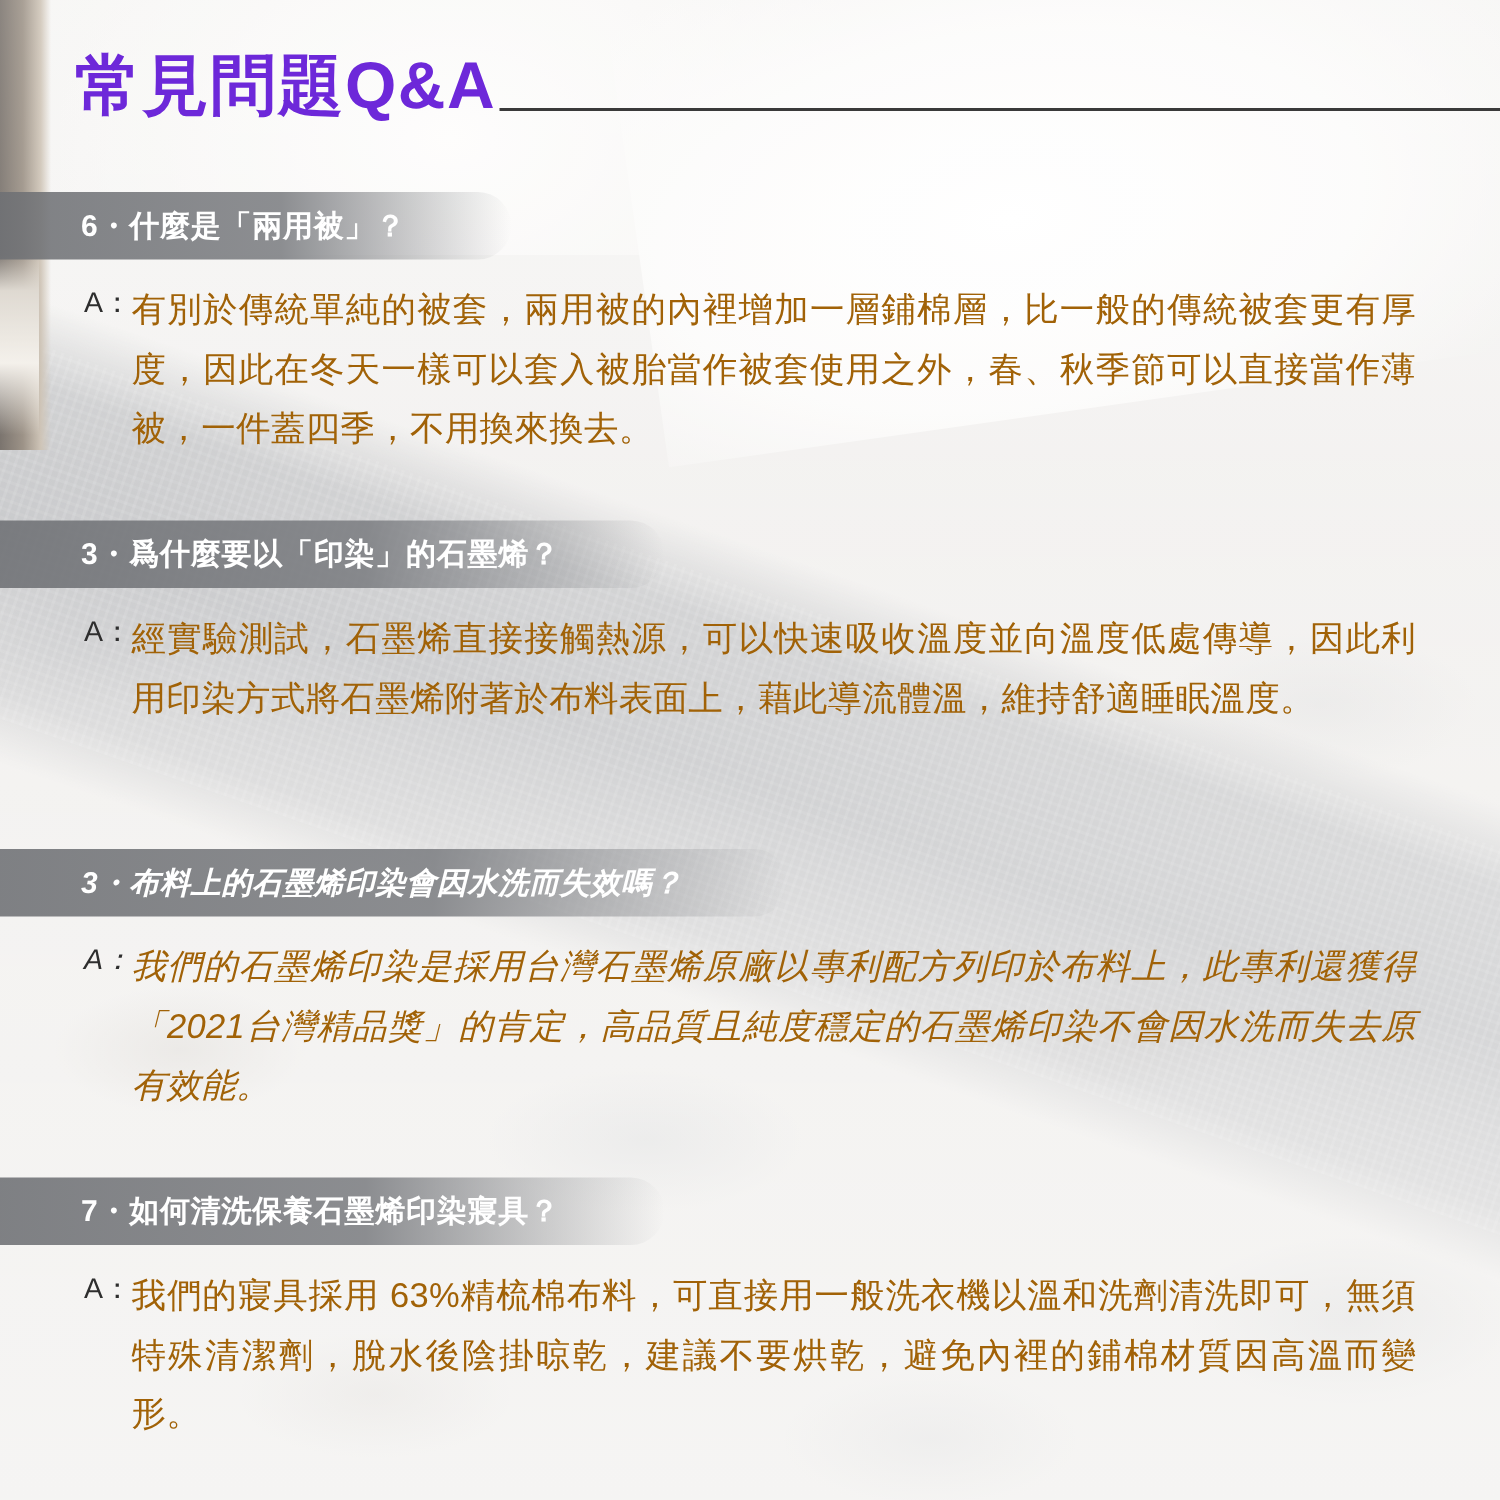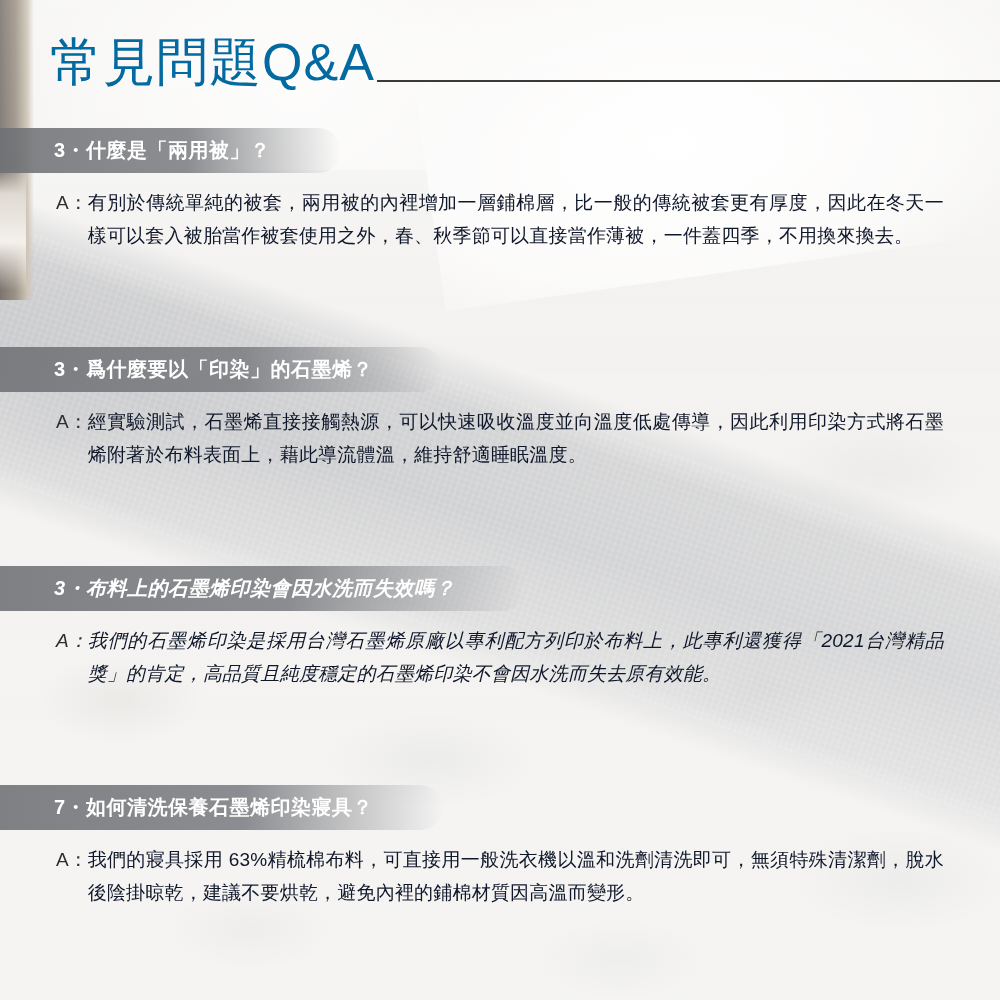--- a/index.html
+++ b/index.html
@@ -95,23 +95,23 @@
   
   .title-row {
     position: absolute;
     left: 50px;
     top: 36px;
     right: 0;
     display: flex;
     align-items: flex-end;
   }
   .title-text {
-    font-size: 52px;
-    font-weight: 400;
-    color: #0369a1;
+    font-size: 44px;
+    font-weight: 700;
+    color: #6d28d9;
     letter-spacing: 1px;
     line-height: 1;
     white-space: nowrap;
     font-family: "Liberation Sans", "DejaVu Sans", sans-serif;
   }
   .title-rule {
     flex: 1;
     height: 0;
     border-top: 2px solid #3a3a3a;
     margin-left: 2px;
@@ -142,22 +142,22 @@
     padding-right: 56px;
   }
   .a-label {
     flex: 0 0 auto;
     font-size: 19px;
     color: #2e2e2e;
     line-height: 1.72;
     white-space: nowrap;
   }
   .a-text {
-    font-size: 19px;
-    color: #0f172a;
+    font-size: 23px;
+    color: #a16207;
     line-height: 1.72;
     letter-spacing: .2px;
     text-align: justify;
   }
 </style>
 </head>
 <body>
 
 <div id="page">
 
@@ -173,21 +173,21 @@
   </div>
 
   <div class="content">
 
     <div class="title-row">
       <div class="title-text">常見問題Q&amp;A</div>
       <div class="title-rule"></div>
     </div>
 
     <div class="qa" style="top:128px;">
-      <div class="q-pill">3・什麼是「兩用被」？</div>
+      <div class="q-pill">6・什麼是「兩用被」？</div>
       <div class="a-row">
         <div class="a-label">A：</div>
         <div class="a-text">有別於傳統單純的被套，兩用被的內裡增加一層鋪棉層，比一般的傳統被套更有厚度，因此在冬天一樣可以套入被胎當作被套使用之外，春、秋季節可以直接當作薄被，一件蓋四季，不用換來換去。</div>
       </div>
     </div>
 
     <div class="qa" style="top:347px;">
       <div class="q-pill">3・爲什麼要以「印染」的石墨烯？</div>
       <div class="a-row">
         <div class="a-label">A：</div>

